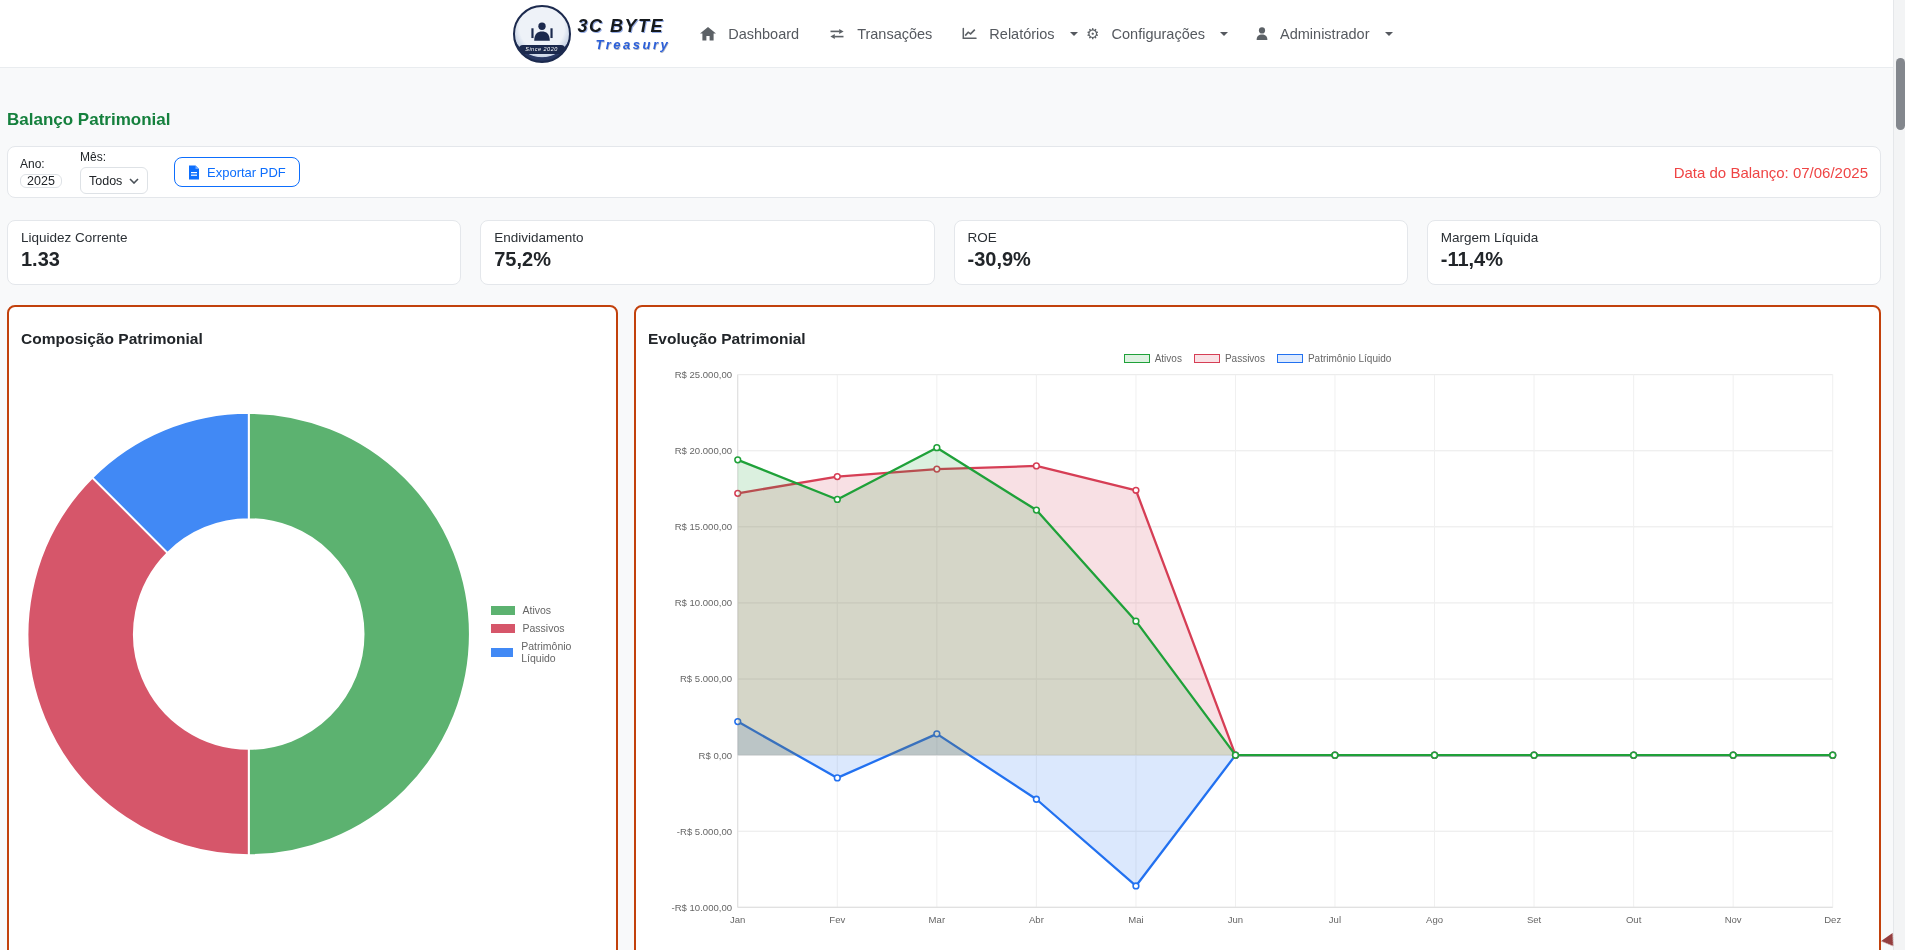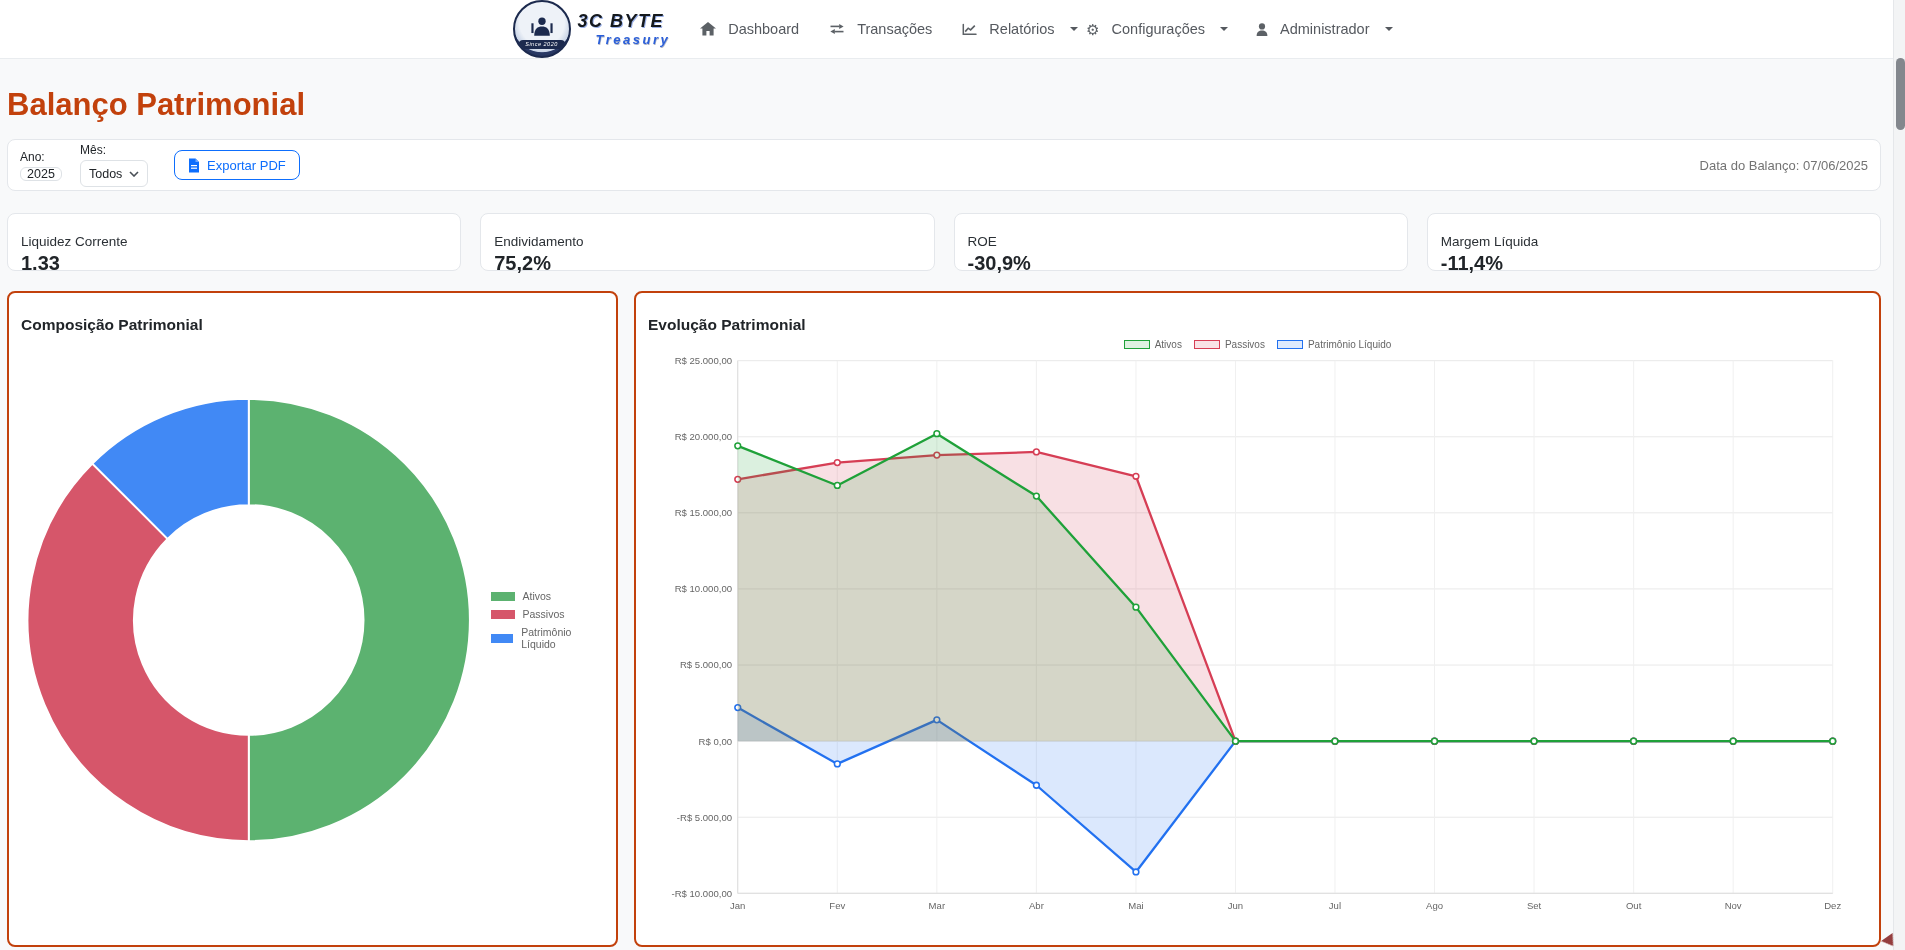--- a/index.html
+++ b/index.html
@@ -4,21 +4,21 @@
 <style>
   * { box-sizing: border-box; }
   html,body { margin:0; padding:0; }
   body {
     width:1905px; height:950px; overflow:hidden; position:relative;
     background:#f8f9fa; font-family:"Liberation Sans", sans-serif; color:#212529;
   }
   svg text { font-family:"Liberation Sans", sans-serif; }
 
   
-  .navbar { background:#fff; border-bottom:1px solid #e9ecef; height:59px; }
+  .navbar { background:#fff; border-bottom:1px solid #e9ecef; height:68px; }
   .nav-inner { width:880px; margin:0 auto; height:100%; display:flex; align-items:center; }
   .brand { display:flex; align-items:center; gap:7px; cursor:pointer; }
   .emblem { width:58px; height:58px; border-radius:50%; border:2px solid #1c2a4e; position:relative; overflow:hidden;
             background:radial-gradient(circle at 50% 38%, #eef2f8 52%, #c9d4e6 68%, #2a3a66 70%, #1c2a4e 100%); }
   .emblem svg { position:absolute; left:50%; top:45%; transform:translate(-50%,-50%); }
   .emblem-band { position:absolute; left:4px; right:4px; bottom:7px; height:9px; background:#1c2a4e; border-radius:4px;
                  color:#fff; font-size:5.5px; font-style:italic; text-align:center; line-height:9px; letter-spacing:.5px; }
   .brand-text { display:flex; flex-direction:column; line-height:1; }
   .brand-line1 { font-size:18px; font-weight:800; font-style:italic; letter-spacing:1.5px; color:#15191d;
                  text-shadow:1px 1px 0 rgba(70,110,210,.55); }
@@ -26,38 +26,38 @@
                  margin:3px 0 0 18px; text-shadow:.5px .5px 0 rgba(20,40,90,.35); }
   .nav-links { display:flex; align-items:center; gap:30px; margin-left:30px; }
   .nav-right { margin-left:auto; display:flex; align-items:center; gap:28px; }
   .nav-link { display:flex; align-items:center; gap:12px; font-size:14.5px; color:#55595f; cursor:pointer; white-space:nowrap; }
   .nav-link .glyph { font-size:15px; line-height:1; color:#5c6166; }
   .caret { width:0; height:0; border-left:4px solid transparent; border-right:4px solid transparent;
            border-top:4.5px solid #55595f; margin-left:3px; }
 
   
   main { padding:14px 24px 0 7px; }
-  .page-title { font-size:31px; font-weight:700; margin:14px 0 16px 0; color:#c2410c; }
+  .page-title { font-size:17px; font-weight:700; margin:28px 0 16px 0; color:#15803d; }
 
   .filter-card { background:#fff; border:1px solid #e4e7eb; border-radius:8px; height:52px;
                  padding:5px 12px; display:flex; align-items:center; gap:18px; }
   .fg { display:flex; flex-direction:column; }
   .fg .flabel { font-size:12px; color:#212529; margin-bottom:3px; }
   .year-input { width:42px; height:14px; border:1px solid #dee2e6; border-radius:6px; font-size:12.5px;
                 text-align:center; color:#212529; outline:none; font-family:inherit; }
   .select-box { width:68px; height:27px; border:1px solid #dee2e6; border-radius:6px; background:#fff;
                 display:flex; align-items:center; justify-content:space-between; padding:0 8px;
                 font-size:12.5px; color:#212529; cursor:pointer; }
   .export-btn { height:30px; display:flex; align-items:center; gap:7px; background:#fff; border:1.5px solid #0d6efd;
                 color:#0d6efd; font-size:13px; border-radius:8px; padding:0 13px; cursor:pointer; margin-left:8px;
                 font-family:inherit; }
-  .balance-date { margin-left:auto; font-size:13px; color:#737373; }
+  .balance-date { margin-left:auto; font-size:15px; color:#ef4444; }
 
   .kpi-row { display:flex; gap:19px; margin-top:22px; }
-  .kpi-card { flex:1; background:#fff; border:1px solid #e4e7eb; border-radius:8px; height:58px; padding:20px 13px; }
+  .kpi-card { flex:1; background:#fff; border:1px solid #e4e7eb; border-radius:8px; height:65px; padding:9px 13px; }
   .kpi-label { font-size:13.5px; color:#2b3035; }
   .kpi-value { font-size:20px; font-weight:700; margin-top:3px; color:#212529; }
 
   .charts-row { display:flex; gap:16px; margin-top:20px; height:656px; align-items:stretch; }
   .chart-card { background:#fff; border:2px solid #c2410c; border-radius:8px; padding:23px 12px; display:flex; flex-direction:column; }
   .chart-card.left  { width:616px; }
   .chart-card.right { flex:1; }
   .chart-title { font-size:15.5px; font-weight:700; color:#212529; }
 
   .donut-area { flex:1; display:flex; align-items:center; margin-top:-16px; }

